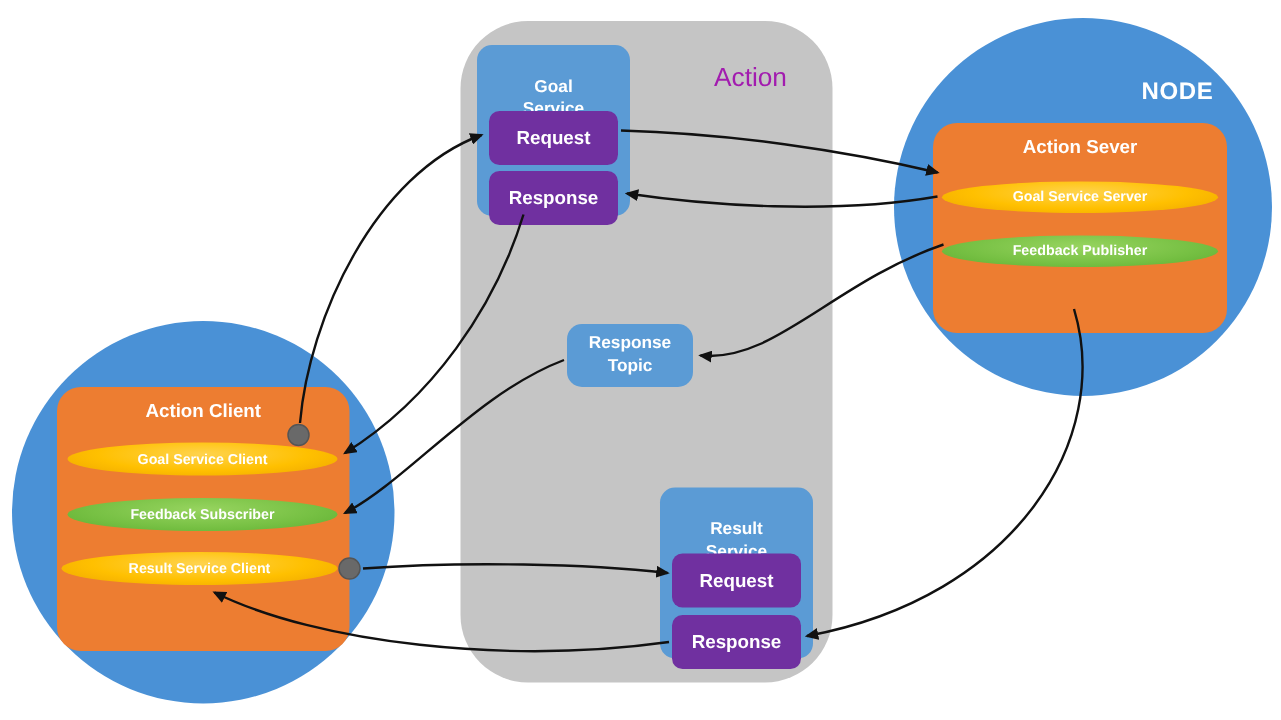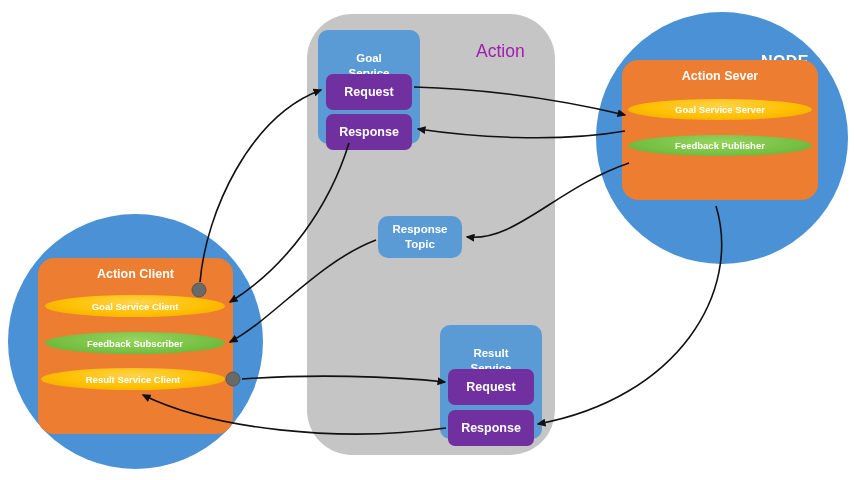--- a/index.html
+++ b/index.html
@@ -15,21 +15,21 @@
   .circle{position:absolute;border-radius:50%;background:#4a91d6}
   .circle.server{left:596px;top:12px;width:252px;height:252px}
   .circle.client{left:8px;top:214px;width:255px;height:255px}
 
   .node-label{position:absolute;color:#ffffff;font-weight:700;font-size:16px;
          letter-spacing:.4px}
   .node-label.server{left:761px;top:53px}
   .node-label.client{left:55px;top:412px}
 
   .orange-box{position:absolute;background:#ed7d31;border-radius:16px;color:#fff}
-  .orange-box.server{left:622px;top:60px;width:196px;height:140px}
+  .orange-box.server{left:622px;top:82px;width:196px;height:140px}
   .orange-box.client{left:38px;top:258px;width:195px;height:176px}
   .orange-title{position:absolute;left:0;right:0;top:9px;text-align:center;
          font-size:12.5px;font-weight:700}
 
   .pill{position:absolute;border-radius:50%;display:flex;align-items:center;
          justify-content:center;font-size:9.5px;font-weight:700;color:#fff;
          white-space:nowrap}
   .pill.yellow{background:radial-gradient(ellipse at 50% 35%,#ffd34d 0%,#ffc000 55%,#eda400 100%)}
   .pill.green{background:radial-gradient(ellipse at 50% 35%,#97d45f 0%,#76c043 60%,#5fae32 100%)}
   .server .pill{left:6px;width:184px;height:21px}

